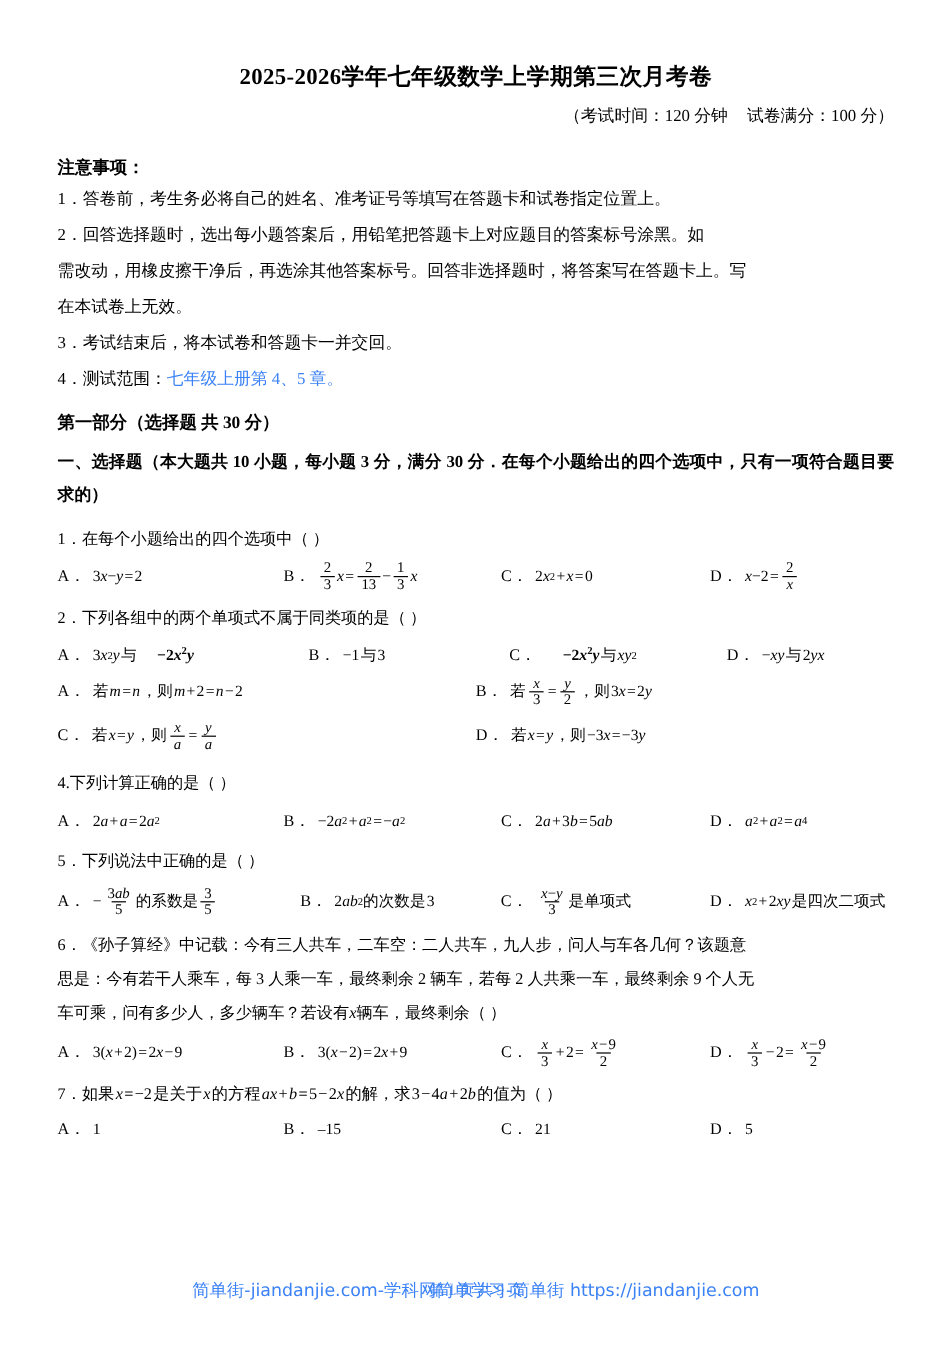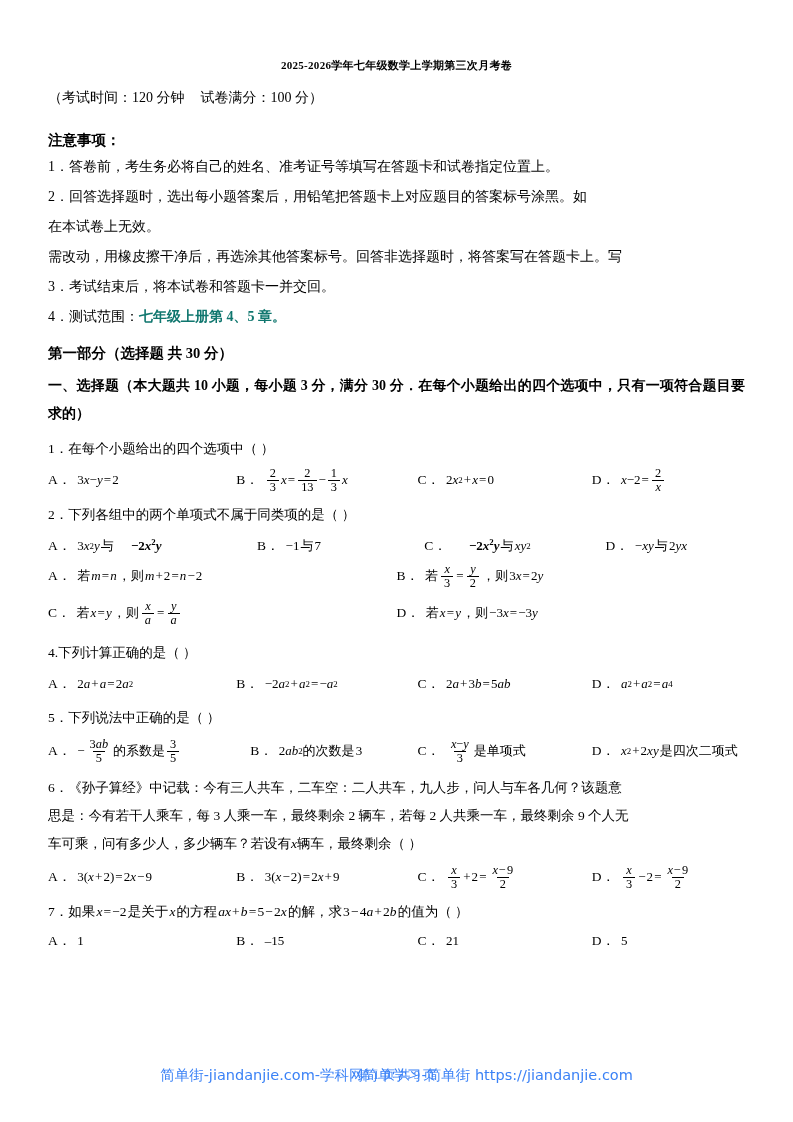--- a/index.html
+++ b/index.html
@@ -19,47 +19,47 @@
     position: relative;
     width: 793px;
     height: 1122px;
     box-sizing: border-box;
     padding: 48px 48px 0 48px;
   }
 
   
   .doc-title {
     text-align: center;
-    font-size: 11px;
+    font-size: 19px;
     font-weight: bold;
     letter-spacing: 0.3px;
     margin: 4px 0 0 0;
     line-height: 26px;
   }
   .doc-subtitle {
-    text-align: left;
+    text-align: right;
     font-size: 14px;
     margin: 8px 0 0 0;
     line-height: 24px;
   }
   .doc-subtitle .gap { display:inline-block; width: 16px; }
 
   .notice-title {
     font-size: 14.5px;
     font-weight: bold;
     margin: 18px 0 0 0;
     line-height: 24px;
   }
   .notice-line {
     font-size: 14px;
     line-height: 30px;
     margin: 0;
     text-align: justify;
   }
-  .red { color: #0f766e; font-weight: bold; }
+  .red { color: #3b82f6; }
 
   .part-title {
     font-size: 14.5px;
     font-weight: bold;
     line-height: 30px;
     margin: 6px 0 0 0;
   }
 
   .section-head {
     font-size: 14px;
@@ -165,22 +165,22 @@
 <div class="page">
 
   <div class="doc-title">2025-2026学年七年级数学上学期第三次月考卷</div>
   <div class="doc-subtitle">
     <span>（考试时间：120 分钟</span><span class="gap"></span><span>试卷满分：100 分）</span>
   </div>
 
   <div class="notice-title">注意事项：</div>
   <p class="notice-line">1．答卷前，考生务必将自己的姓名、准考证号等填写在答题卡和试卷指定位置上。</p>
   <p class="notice-line">2．回答选择题时，选出每小题答案后，用铅笔把答题卡上对应题目的答案标号涂黑。如</p>
+  <p class="notice-line">需改动，用橡皮擦干净后，再选涂其他答案标号。回答非选择题时，将答案写在答题卡上。写</p>
   <p class="notice-line">在本试卷上无效。</p>
-  <p class="notice-line">需改动，用橡皮擦干净后，再选涂其他答案标号。回答非选择题时，将答案写在答题卡上。写</p>
   <p class="notice-line">3．考试结束后，将本试卷和答题卡一并交回。</p>
   <p class="notice-line">
     <span>4．测试范围：</span><span class="red">七年级上册第 4、5 章。</span>
   </p>
 
   <div class="part-title">第一部分（选择题 共 30 分）</div>
 
   <p class="section-head">一、选择题（本大题共 10 小题，每小题 3 分，满分 30 分．在每个小题给出的四个选项中，只有一项符合题目要求的）</p>
 
   <p class="q-stem">
@@ -222,21 +222,21 @@
   <p class="q-stem">
     <span>2．</span><span>下列各组中的两个单项式不属于同类项的是（    ）</span>
   </p>
   <div class="opt-row c4b">
     <div class="opt">
       <span class="opt-label">A．</span>
       <span class="mathbox">3<i class="v">x</i><sup>2</sup><i class="v">y</i> 与 <span class="bold">−2<i class="v">x</i><sup>2</sup><i class="v">y</i></span></span>
     </div>
     <div class="opt">
       <span class="opt-label">B．</span>
-      <span class="mathbox">−1 与 7</span>
+      <span class="mathbox">−1 与 3</span>
     </div>
     <div class="opt">
       <span class="opt-label">C．</span>
       <span class="mathbox"><span class="bold">−2<i class="v">x</i><sup>2</sup><i class="v">y</i></span> 与 <i class="v">xy</i><sup>2</sup></span>
     </div>
     <div class="opt">
       <span class="opt-label">D．</span>
       <span class="mathbox">−<i class="v">xy</i> 与 2<i class="v">yx</i></span>
     </div>
   </div>

